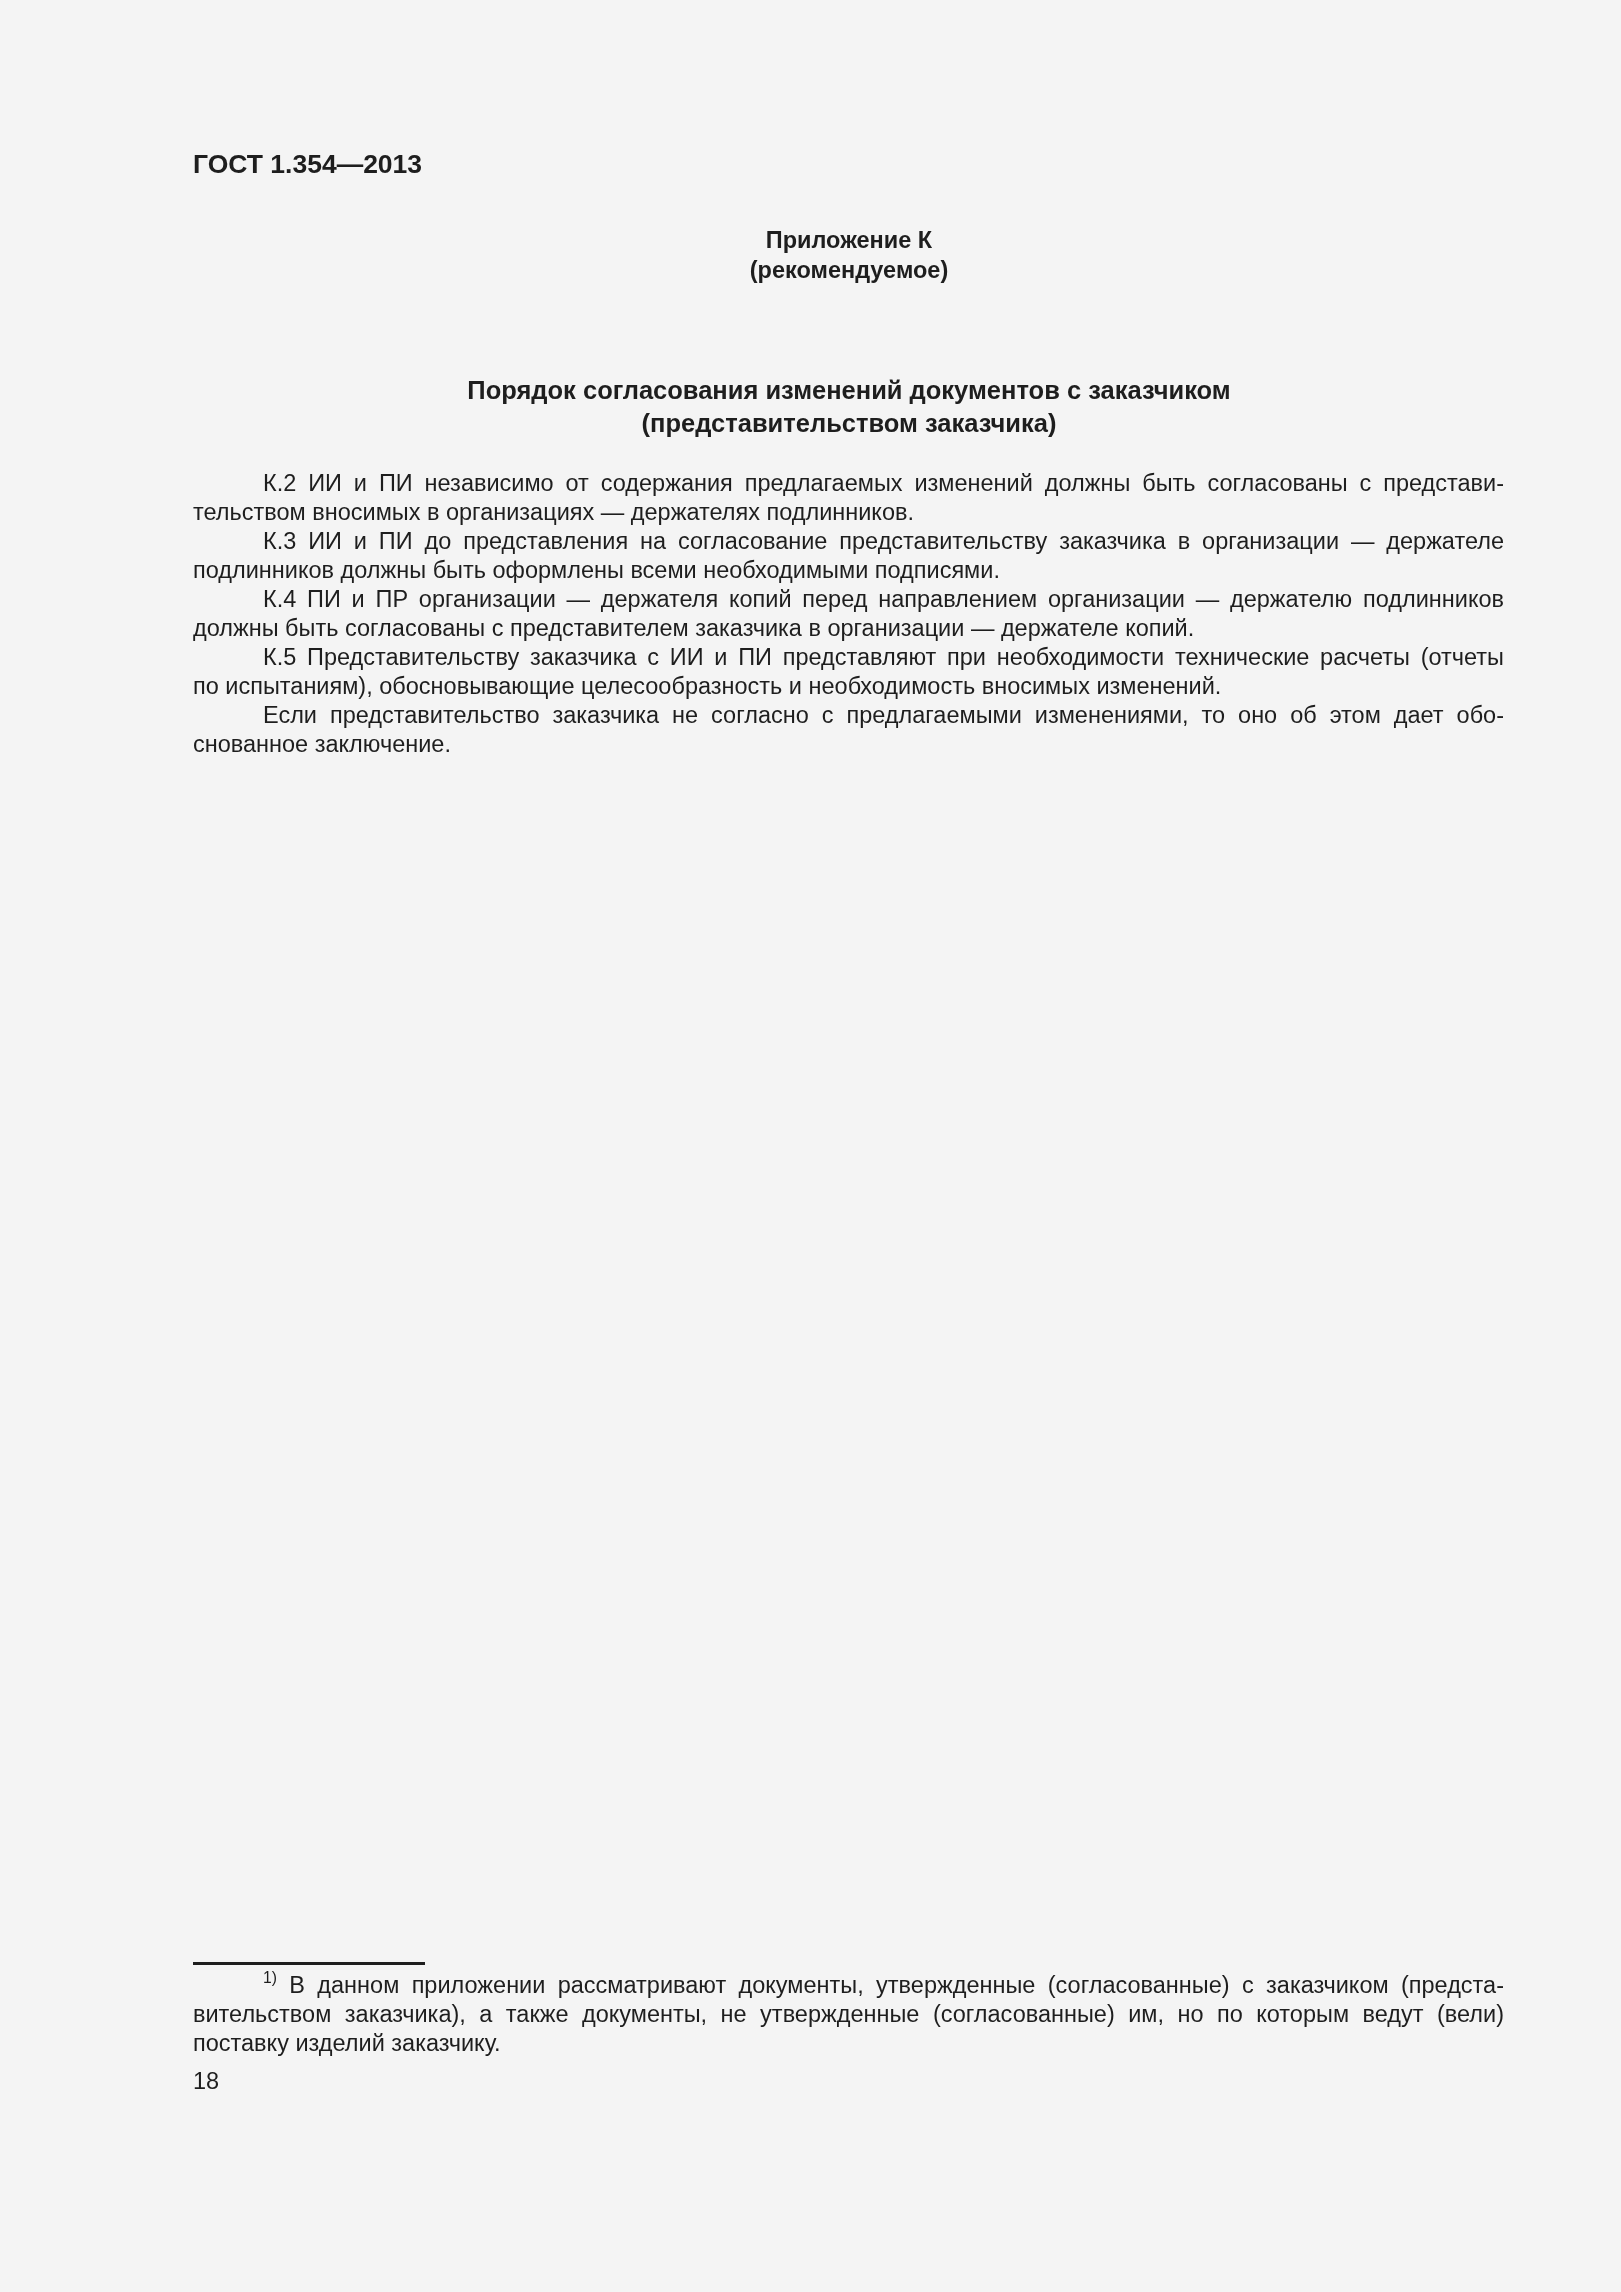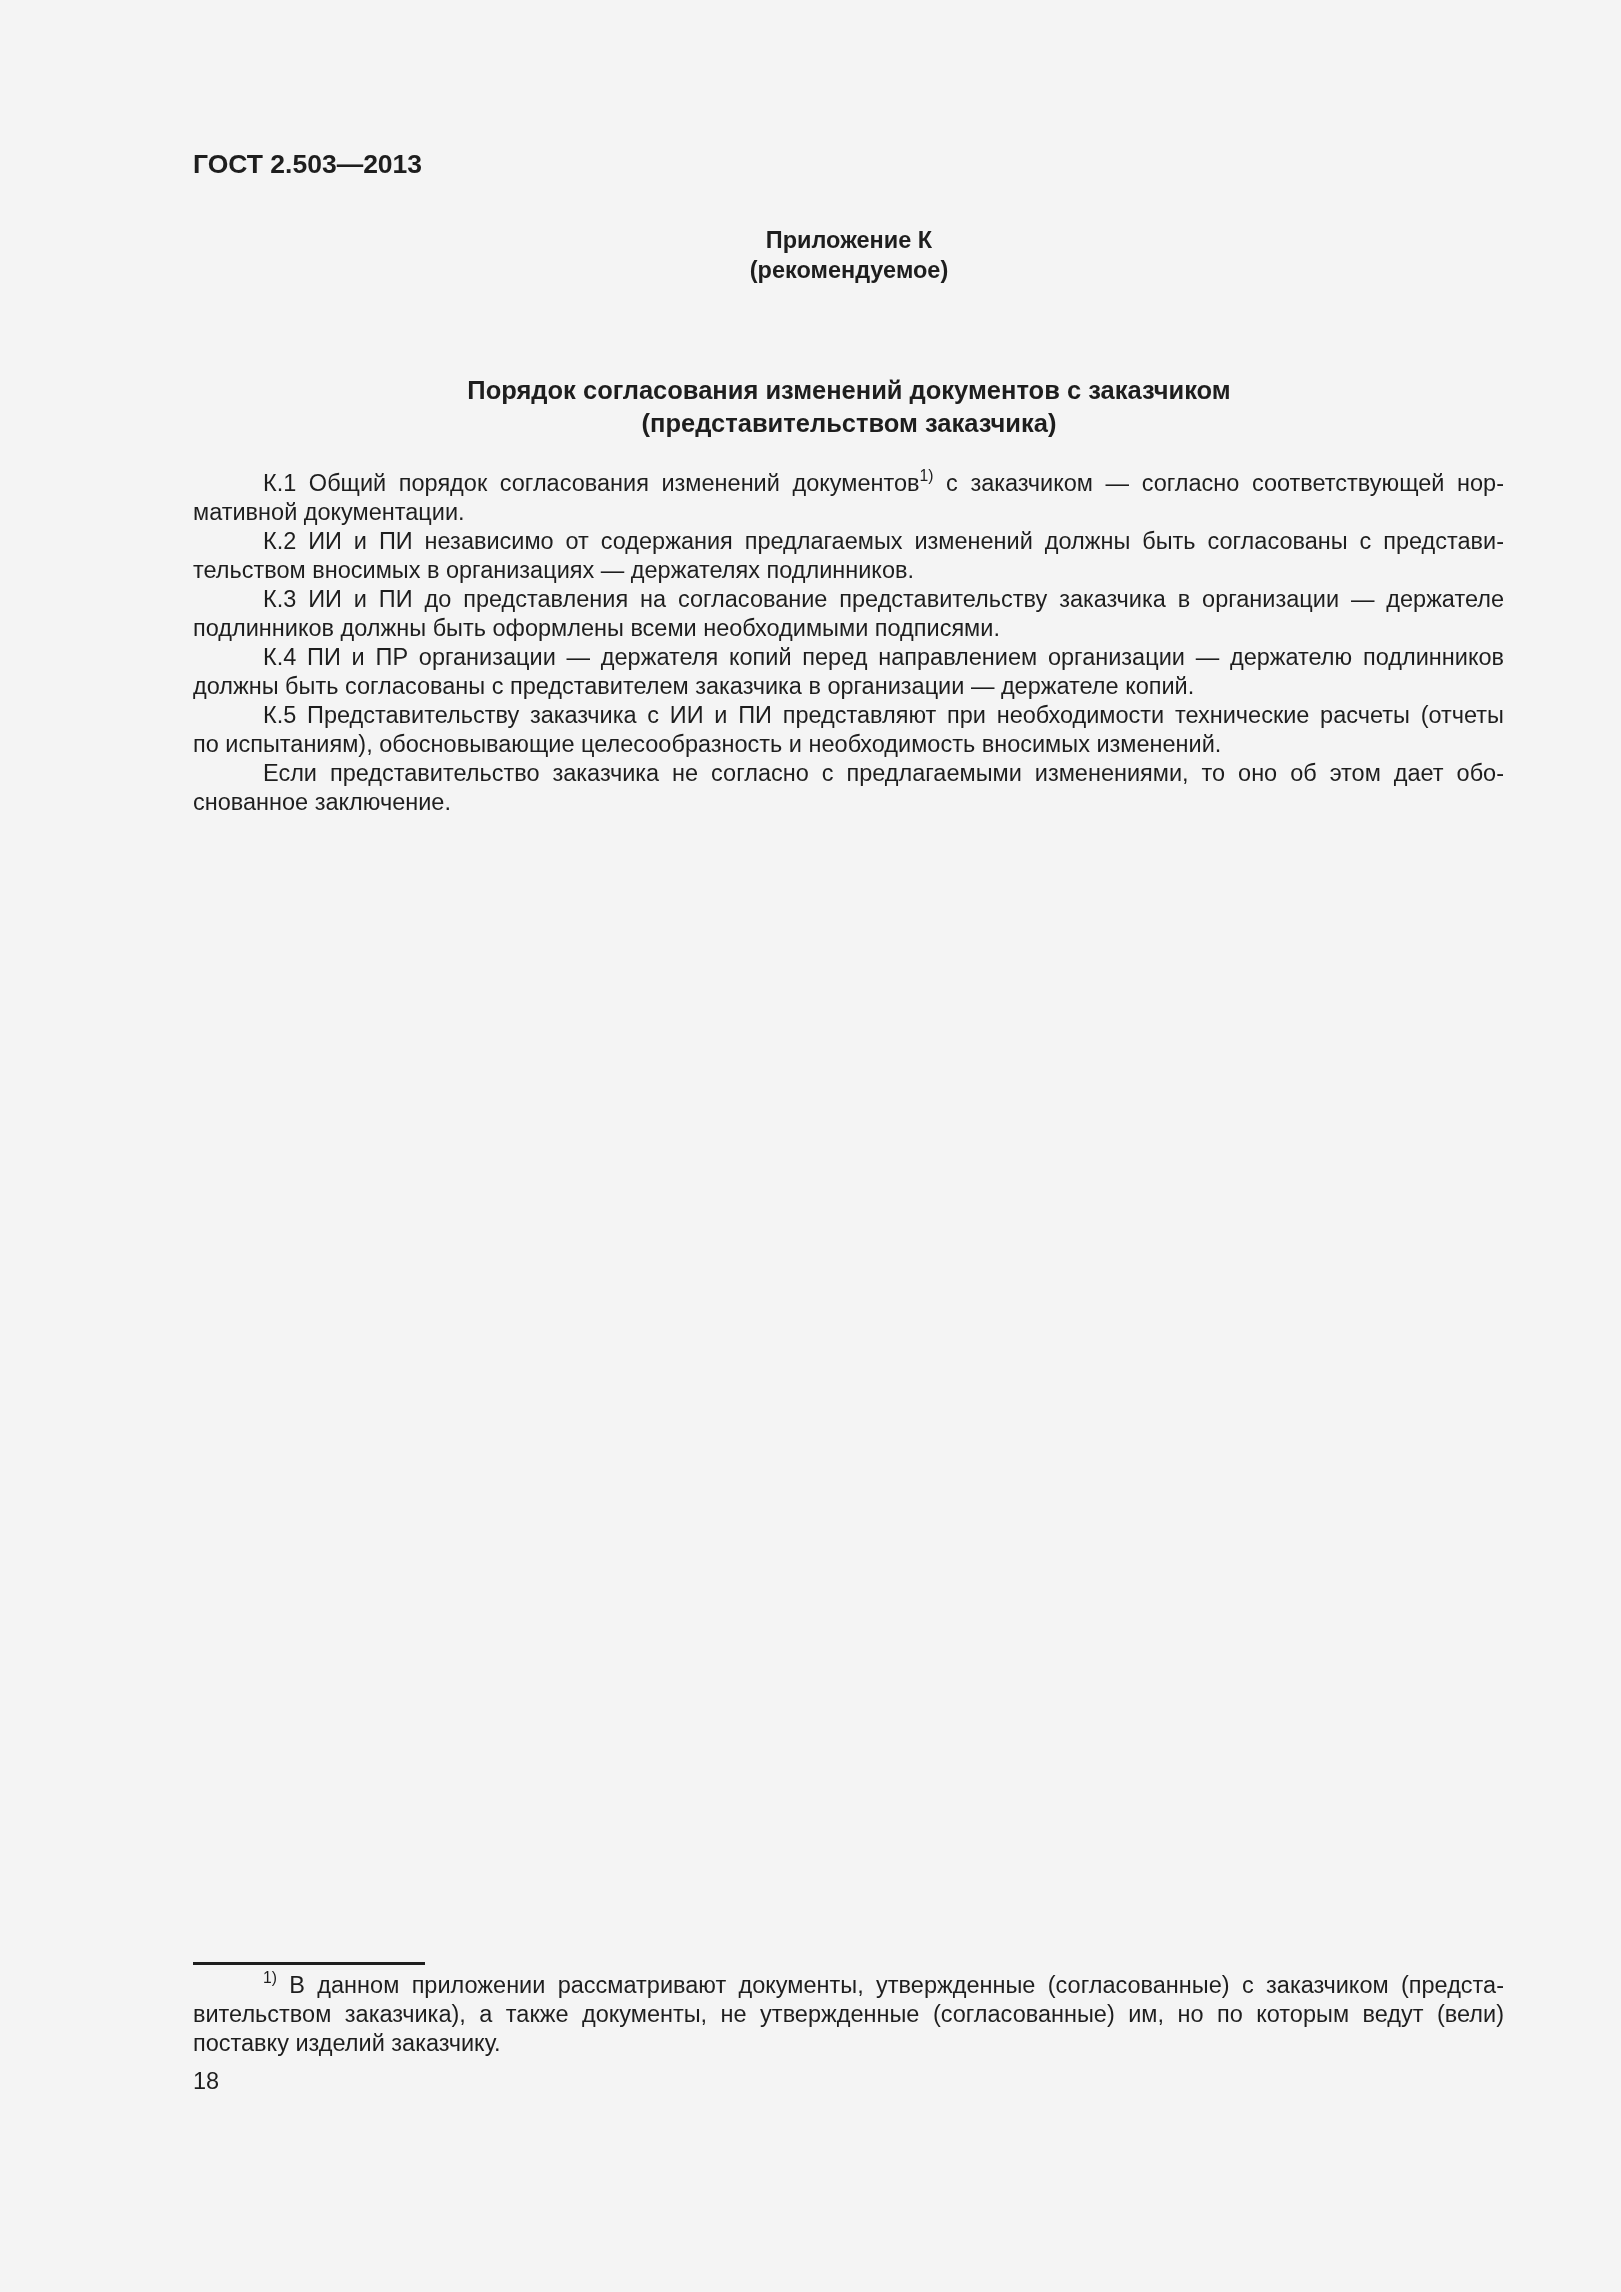--- a/index.html
+++ b/index.html
@@ -44,38 +44,34 @@
     left: 193px; top: 1971px; width: 1311px;
     font-size: 23.5px; line-height: 29px;
   }
   .page-number {
     left: 193px; top: 2067px; font-size: 23.5px; line-height: 29px; text-align: center;
   }
 </style>
 </head>
 <body>
 
-<div class="abs running-header">ГОСТ 2.503—2013</div>
+<div class="abs running-header">ГОСТ 1.354—2013</div>
 
 <div class="abs appendix">
   <div>Приложение К</div>
   <div>(рекомендуемое)</div>
 </div>
 
 <div class="abs title">
   <div>Порядок согласования изменений документов с заказчиком</div>
   <div>(представительством заказчика)</div>
 </div>
 
 <div class="abs body-text">
 
-  <div>
-    <span class="line indent"><span>К.1 Общий порядок согласования изменений документов</span><sup>1)</sup><span> с заказчиком — согласно соответствующей нор-</span></span>
-    <span class="line last">мативной документации.</span>
-  </div>
 
   <div>
     <span class="line indent">К.2 ИИ и ПИ независимо от содержания предлагаемых изменений должны быть согласованы с представи-</span>
     <span class="line last">тельством вносимых в организациях — держателях подлинников.</span>
   </div>
 
   <div>
     <span class="line indent">К.3 ИИ и ПИ до представления на согласование представительству заказчика в организации — держателе</span>
     <span class="line last">подлинников должны быть оформлены всеми необходимыми подписями.</span>
   </div>

